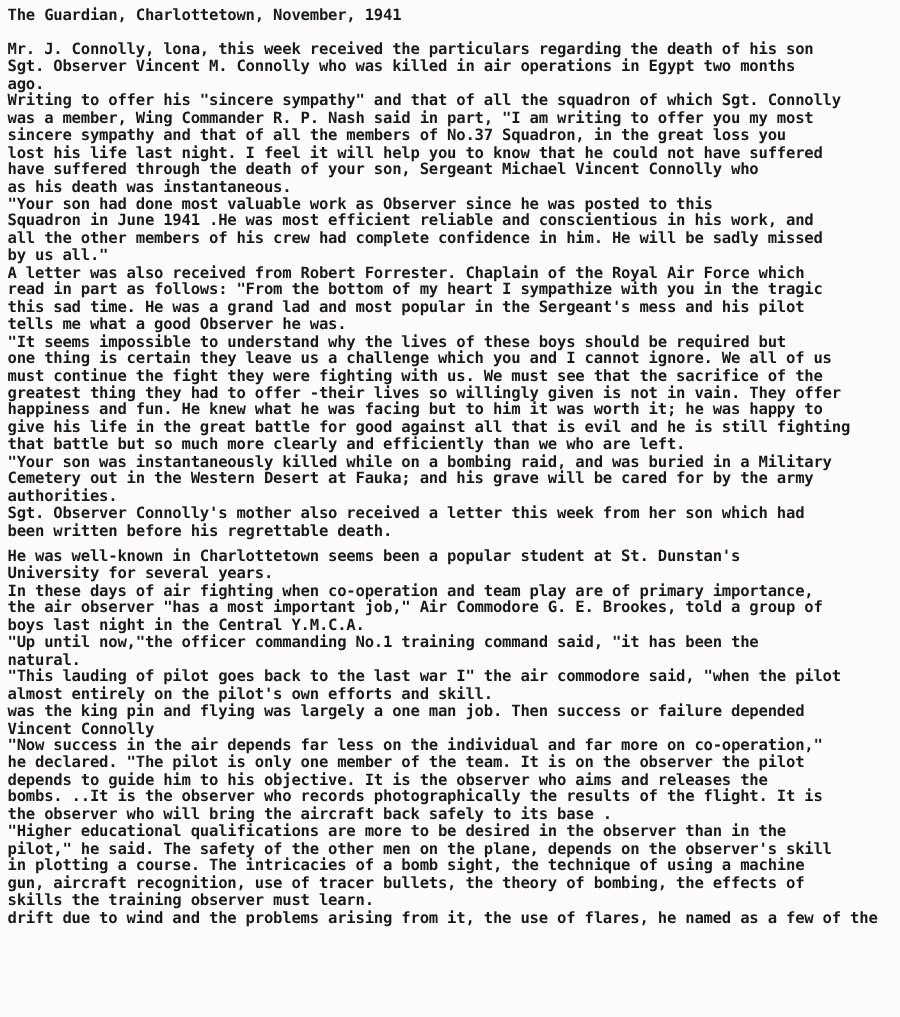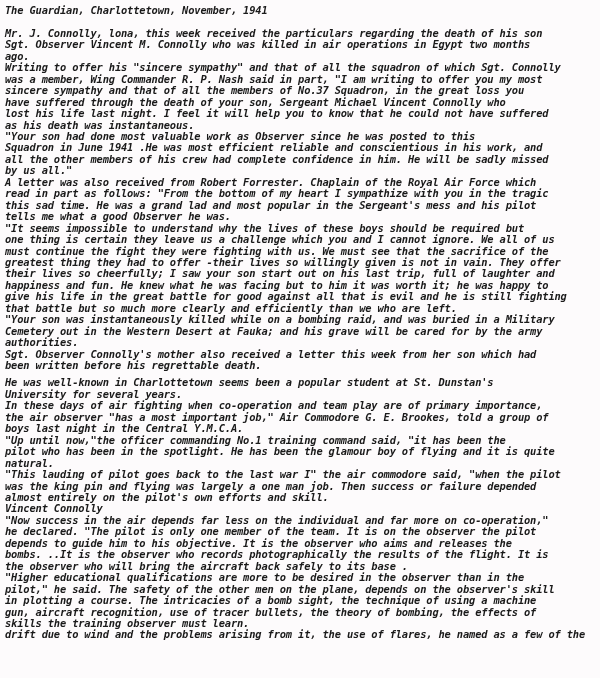--- a/index.html
+++ b/index.html
@@ -13,21 +13,20 @@
     overflow: hidden;
   }
   .doc {
     padding: 5px 0 0 5px;
     font-family: "DejaVu Sans Mono", monospace;
     font-weight: bold;
     font-size: 10.4px;
     line-height: 11.45px;
     letter-spacing: -0.15px;
     color: #1a1a1a;
-    font-style: italic;
   }
   .header-line {
     white-space: pre;
     margin-bottom: 11.45px;
   }
   .line {
     white-space: pre;
   }
   .block + .block {
     margin-top: 6px;
@@ -39,57 +38,55 @@
 <div class="doc">
   <div class="header-line">The Guardian, Charlottetown, November, 1941</div>
   <div class="doc-body">
       <div class="block">
         <div class="line">Mr. J. Connolly, lona, this week received the particulars regarding the death of his son</div>
         <div class="line">Sgt. Observer Vincent M. Connolly who was killed in air operations in Egypt two months</div>
         <div class="line">ago.</div>
         <div class="line">Writing to offer his "sincere sympathy" and that of all the squadron of which Sgt. Connolly</div>
         <div class="line">was a member, Wing Commander R. P. Nash said in part, "I am writing to offer you my most</div>
         <div class="line">sincere sympathy and that of all the members of No.37 Squadron, in the great loss you</div>
+        <div class="line">lost his life last night. I feel it will help you to know that he could not have suffered</div>
         <div class="line">have suffered through the death of your son, Sergeant Michael Vincent Connolly who</div>
-        <div class="line">lost his life last night. I feel it will help you to know that he could not have suffered</div>
         <div class="line">as his death was instantaneous.</div>
         <div class="line">"Your son had done most valuable work as Observer since he was posted to this</div>
         <div class="line">Squadron in June 1941 .He was most efficient reliable and conscientious in his work, and</div>
         <div class="line">all the other members of his crew had complete confidence in him. He will be sadly missed</div>
         <div class="line">by us all."</div>
         <div class="line">A letter was also received from Robert Forrester. Chaplain of the Royal Air Force which</div>
         <div class="line">read in part as follows: "From the bottom of my heart I sympathize with you in the tragic</div>
         <div class="line">this sad time. He was a grand lad and most popular in the Sergeant's mess and his pilot</div>
         <div class="line">tells me what a good Observer he was.</div>
         <div class="line">"It seems impossible to understand why the lives of these boys should be required but</div>
         <div class="line">one thing is certain they leave us a challenge which you and I cannot ignore. We all of us</div>
         <div class="line">must continue the fight they were fighting with us. We must see that the sacrifice of the</div>
         <div class="line">greatest thing they had to offer -their lives so willingly given is not in vain. They offer</div>
-        <div class="line">their lives so cheerfully; I saw your son start out on his last trip, full of laughter and</div>
         <div class="line">happiness and fun. He knew what he was facing but to him it was worth it; he was happy to</div>
         <div class="line">give his life in the great battle for good against all that is evil and he is still fighting</div>
         <div class="line">that battle but so much more clearly and efficiently than we who are left.</div>
         <div class="line">"Your son was instantaneously killed while on a bombing raid, and was buried in a Military</div>
         <div class="line">Cemetery out in the Western Desert at Fauka; and his grave will be cared for by the army</div>
         <div class="line">authorities.</div>
         <div class="line">Sgt. Observer Connolly's mother also received a letter this week from her son which had</div>
         <div class="line">been written before his regrettable death.</div>
       </div>
       <div class="block">
         <div class="line">He was well-known in Charlottetown seems been a popular student at St. Dunstan's</div>
         <div class="line">University for several years.</div>
         <div class="line">In these days of air fighting when co-operation and team play are of primary importance,</div>
         <div class="line">the air observer "has a most important job," Air Commodore G. E. Brookes, told a group of</div>
         <div class="line">boys last night in the Central Y.M.C.A.</div>
         <div class="line">"Up until now,"the officer commanding No.1 training command said, "it has been the</div>
-        <div class="line">pilot who has been in the spotlight. He has been the glamour boy of flying and it is quite</div>
         <div class="line">natural.</div>
         <div class="line">"This lauding of pilot goes back to the last war I" the air commodore said, "when the pilot</div>
+        <div class="line">almost entirely on the pilot's own efforts and skill.</div>
         <div class="line">was the king pin and flying was largely a one man job. Then success or failure depended</div>
-        <div class="line">almost entirely on the pilot's own efforts and skill.</div>
         <div class="line">Vincent Connolly</div>
         <div class="line">"Now success in the air depends far less on the individual and far more on co-operation,"</div>
         <div class="line">he declared. "The pilot is only one member of the team. It is on the observer the pilot</div>
         <div class="line">depends to guide him to his objective. It is the observer who aims and releases the</div>
         <div class="line">bombs. ..It is the observer who records photographically the results of the flight. It is</div>
         <div class="line">the observer who will bring the aircraft back safely to its base .</div>
         <div class="line">"Higher educational qualifications are more to be desired in the observer than in the</div>
         <div class="line">pilot," he said. The safety of the other men on the plane, depends on the observer's skill</div>
         <div class="line">in plotting a course. The intricacies of a bomb sight, the technique of using a machine</div>
         <div class="line">gun, aircraft recognition, use of tracer bullets, the theory of bombing, the effects of</div>

